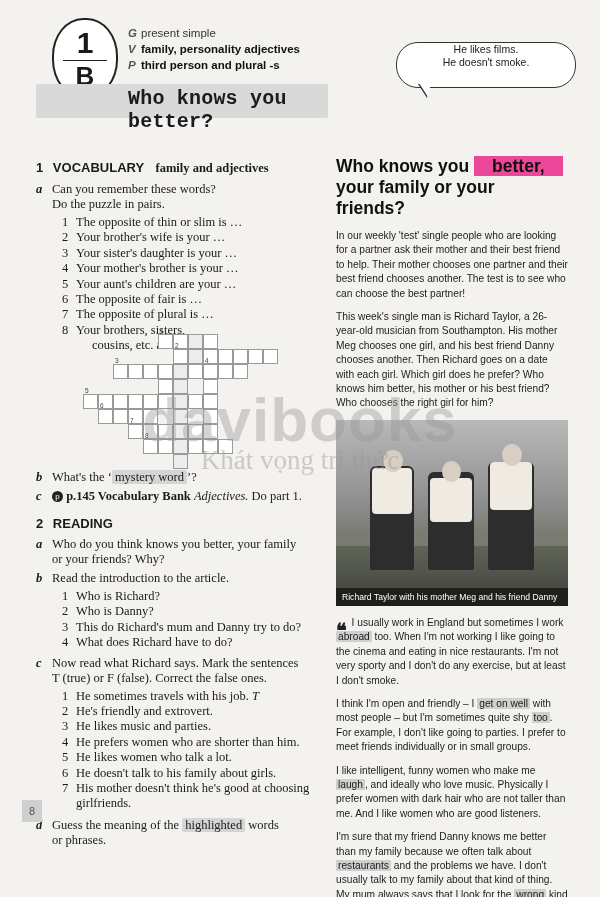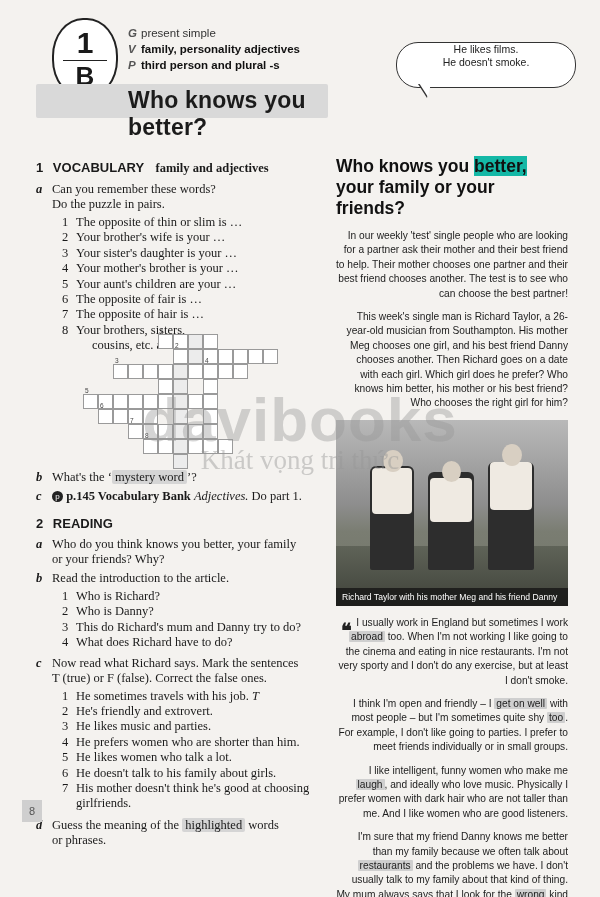--- a/index.html
+++ b/index.html
@@ -28,21 +28,21 @@
   .goals .key{width:13px;font-weight:bold;color:#555;font-style:italic;}
   .goals .v1{color:#333;}
   .goals .v2{font-weight:bold;color:#111;}
 
   .title-bar{
     position:absolute;left:36px;top:84px;width:292px;height:34px;
     background:#d9d9d9;border-radius:2px;
   }
   .title-bar .bt{
     position:absolute;left:92px;top:3px;
-    font-family:Liberation Sans, sans-serif;font-weight:bold;font-size:23px;color:#1b1b1b;
+    font-family:Liberation Mono, monospace;font-weight:bold;font-size:20px;color:#1b1b1b;
     letter-spacing:0.2px;
   }
 
   .bubble{
     position:absolute;left:396px;top:42px;width:178px;height:44px;
     border:1.2px solid #333;border-radius:22px;background:#fff;
     font-family:"Liberation Sans",sans-serif;font-size:10.5px;line-height:13px;
     display:flex;flex-direction:column;align-items:center;justify-content:flex-start;
     text-align:center;color:#222;
   }
@@ -81,22 +81,22 @@
   }
   .bullet-p{display:inline-block;width:11px;height:11px;border-radius:50%;background:#222;color:#fff;
     font-size:8px;font-family:"Liberation Sans",sans-serif;text-align:center;line-height:11px;vertical-align:1px;}
 
   
   .colR{position:absolute;left:336px;top:156px;width:232px;}
   .rtitle{
     font-family:"Liberation Sans",sans-serif;font-weight:bold;font-size:17.5px;line-height:21px;color:#111;
     margin-bottom:10px;
   }
-  .rtitle .g{background:#14b8a6;padding:0 0;}
-  .art p{font-family:"Liberation Sans",sans-serif;font-size:10.2px;line-height:14.4px;margin:0 0 9px 0;color:#1c1c1c;text-align:right;}
+  .rtitle .g{background:#ec4899;padding:0 18px;}
+  .art p{font-family:"Liberation Sans",sans-serif;font-size:10.2px;line-height:14.4px;margin:0 0 9px 0;color:#1c1c1c;text-align:left;}
   .photo{
     position:relative;width:232px;height:186px;margin:2px 0 0 0;
     background:#8d8d8d;overflow:hidden;
   }
   .photo .sky{position:absolute;inset:0;background:linear-gradient(#b9b9b9,#8e8e8e 45%,#7a7d72 60%,#6f7366);}
   .photo .grass{position:absolute;left:0;right:0;bottom:0;height:60px;background:linear-gradient(#5f6358,#3f4239);}
   .photo .fig{position:absolute;bottom:36px;background:#2d2d2d;border-radius:6px 6px 2px 2px;}
   .photo .head{position:absolute;border-radius:50%;background:#d8cfc2;}
   .photo .shirt{position:absolute;background:#efeae2;border-radius:4px;}
   .cap{
@@ -162,21 +162,21 @@
       <span class="mk">a</span>
       <span>Can you remember these words?</span><br>
       <span>Do the puzzle in pairs.</span>
       <div class="numlist">
         <div class="li"><span class="i">1</span><span>The opposite of thin or slim is …</span></div>
         <div class="li"><span class="i">2</span><span>Your brother's wife is your …</span></div>
         <div class="li"><span class="i">3</span><span>Your sister's daughter is your …</span></div>
         <div class="li"><span class="i">4</span><span>Your mother's brother is your …</span></div>
         <div class="li"><span class="i">5</span><span>Your aunt's children are your …</span></div>
         <div class="li"><span class="i">6</span><span>The opposite of fair is …</span></div>
-        <div class="li"><span class="i">7</span><span>The opposite of hair is …</span></div>
+        <div class="li"><span class="i">7</span><span>The opposite of plural is …</span></div>
         <div class="li"><span class="i">8</span><span>Your brothers, sisters,</span><span class="cont">cousins, etc. are your …</span></div>
       </div>
     </div>
   </div>
 
   <div class="cw">
 
     <div class="cell" style="left:86px;top:8px"></div>
     <div class="cell" style="left:101px;top:8px"></div>
     <div class="cell sh" style="left:116px;top:8px"></div>

